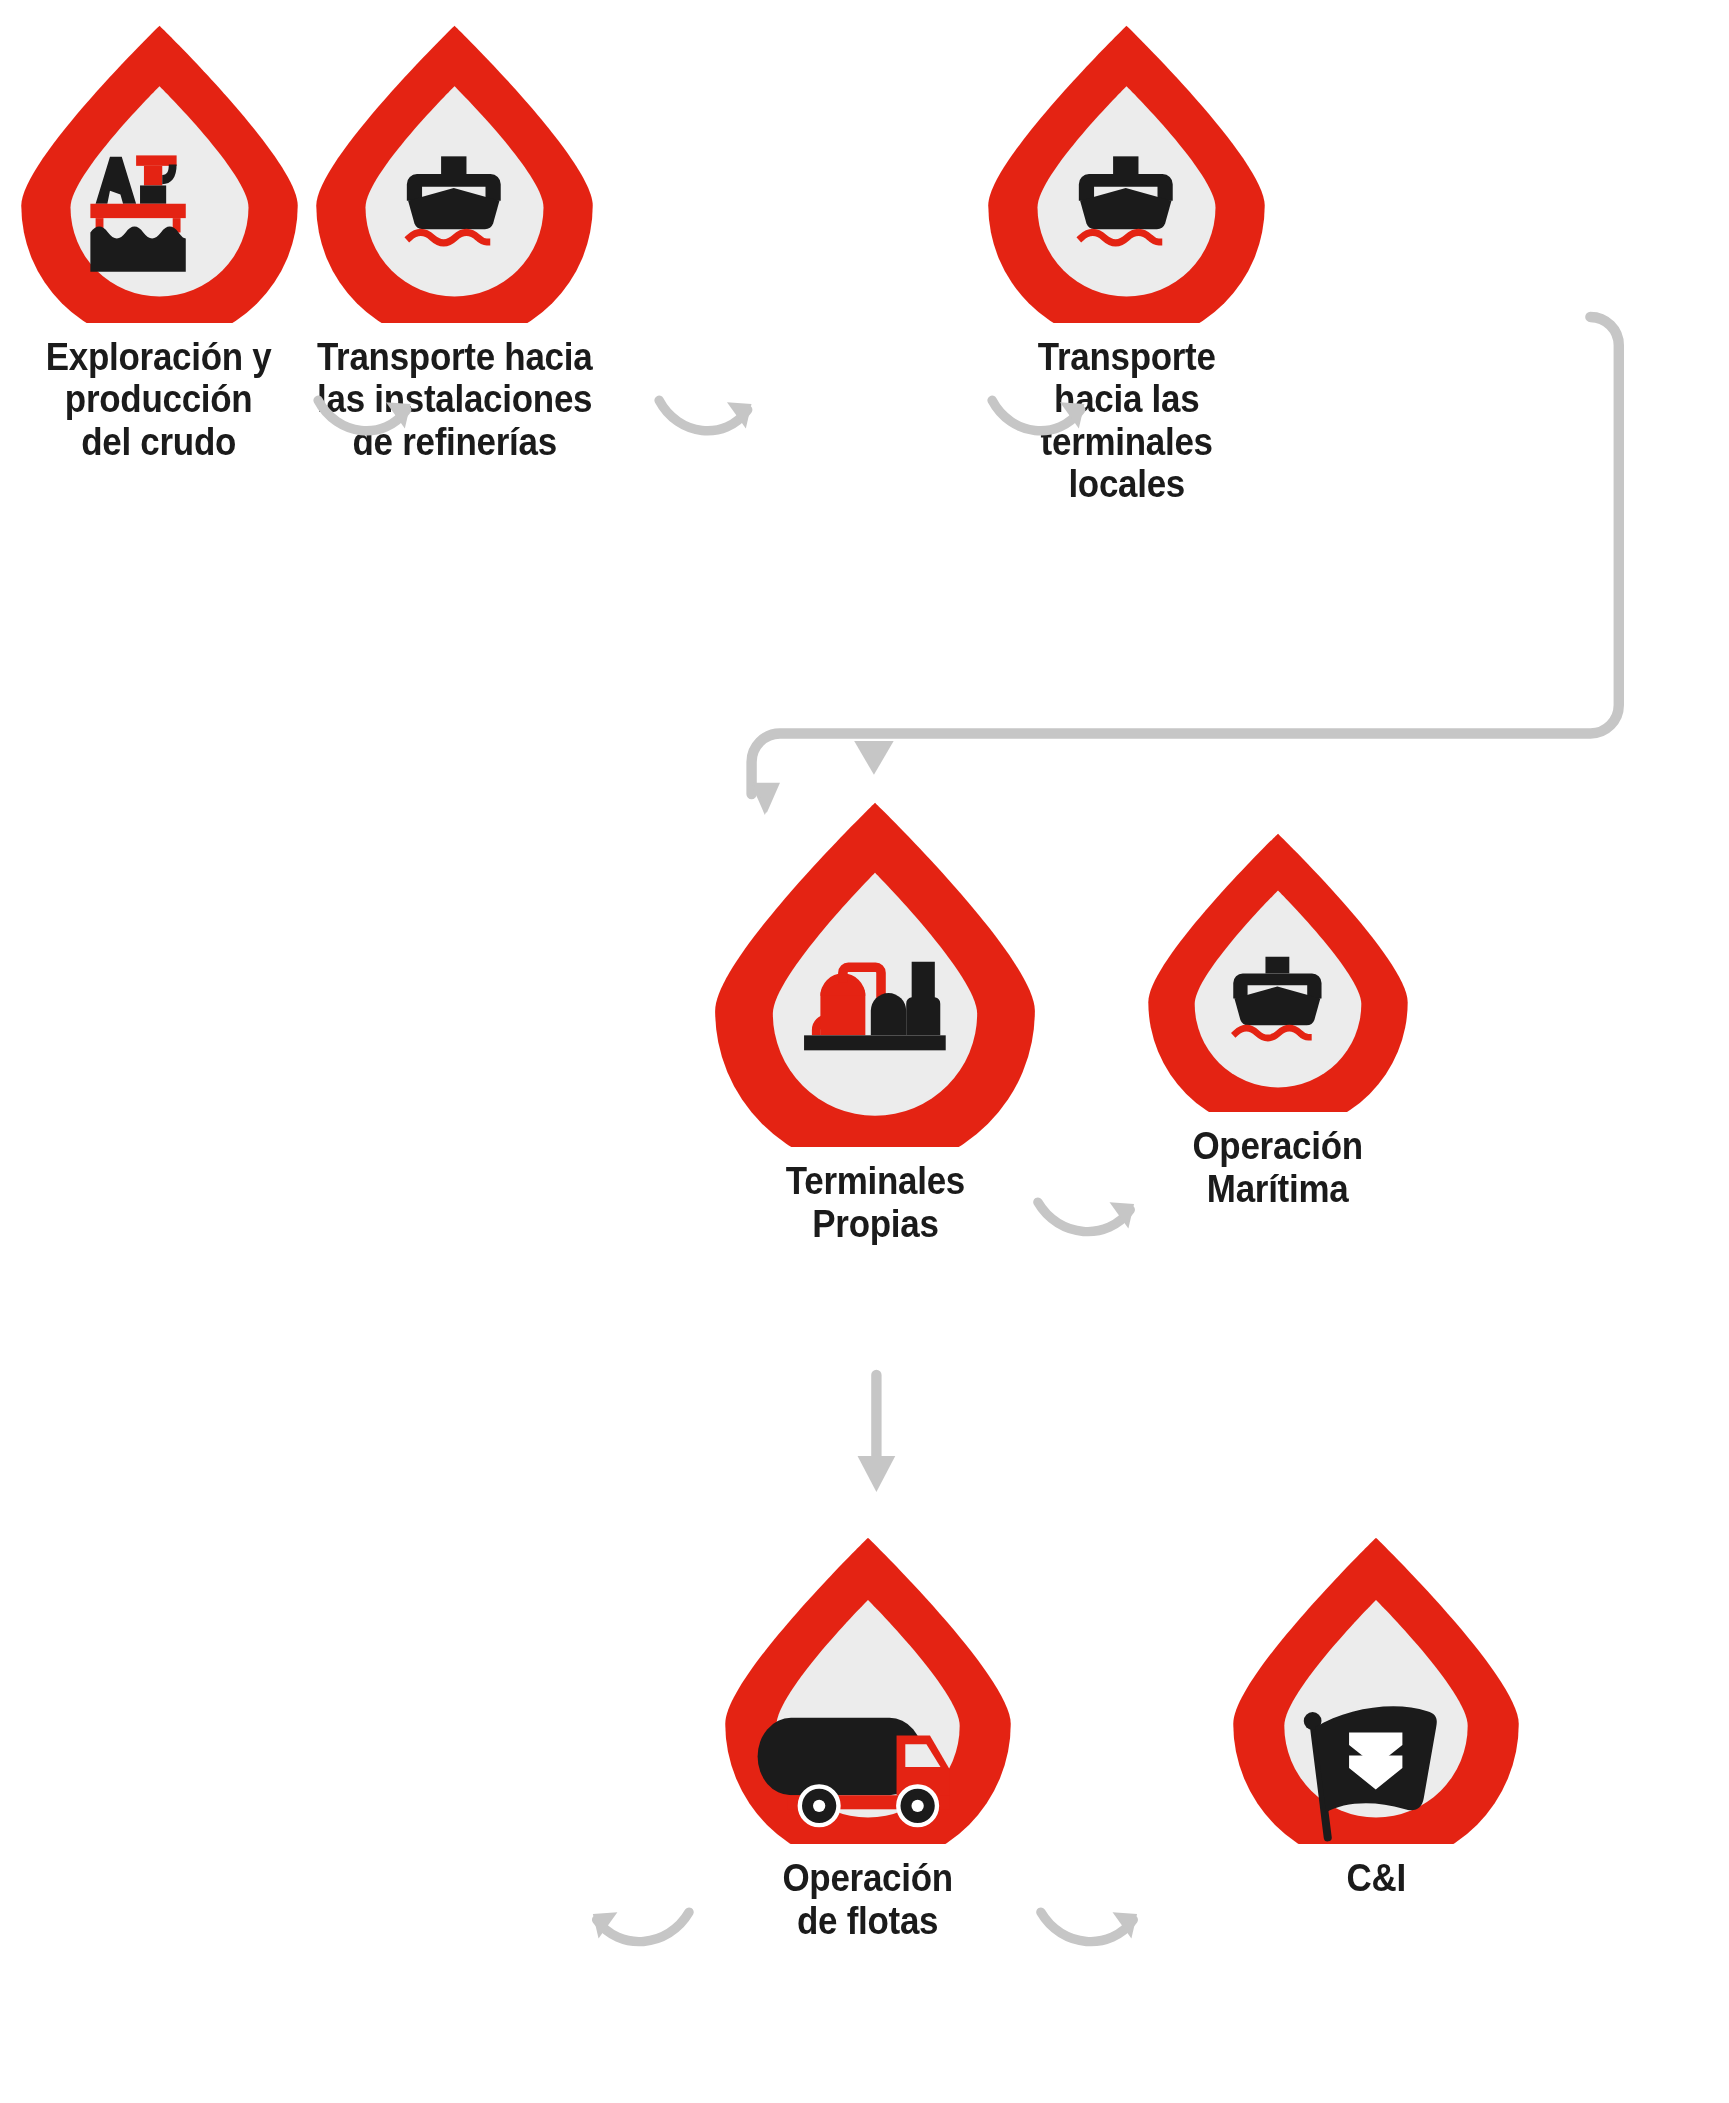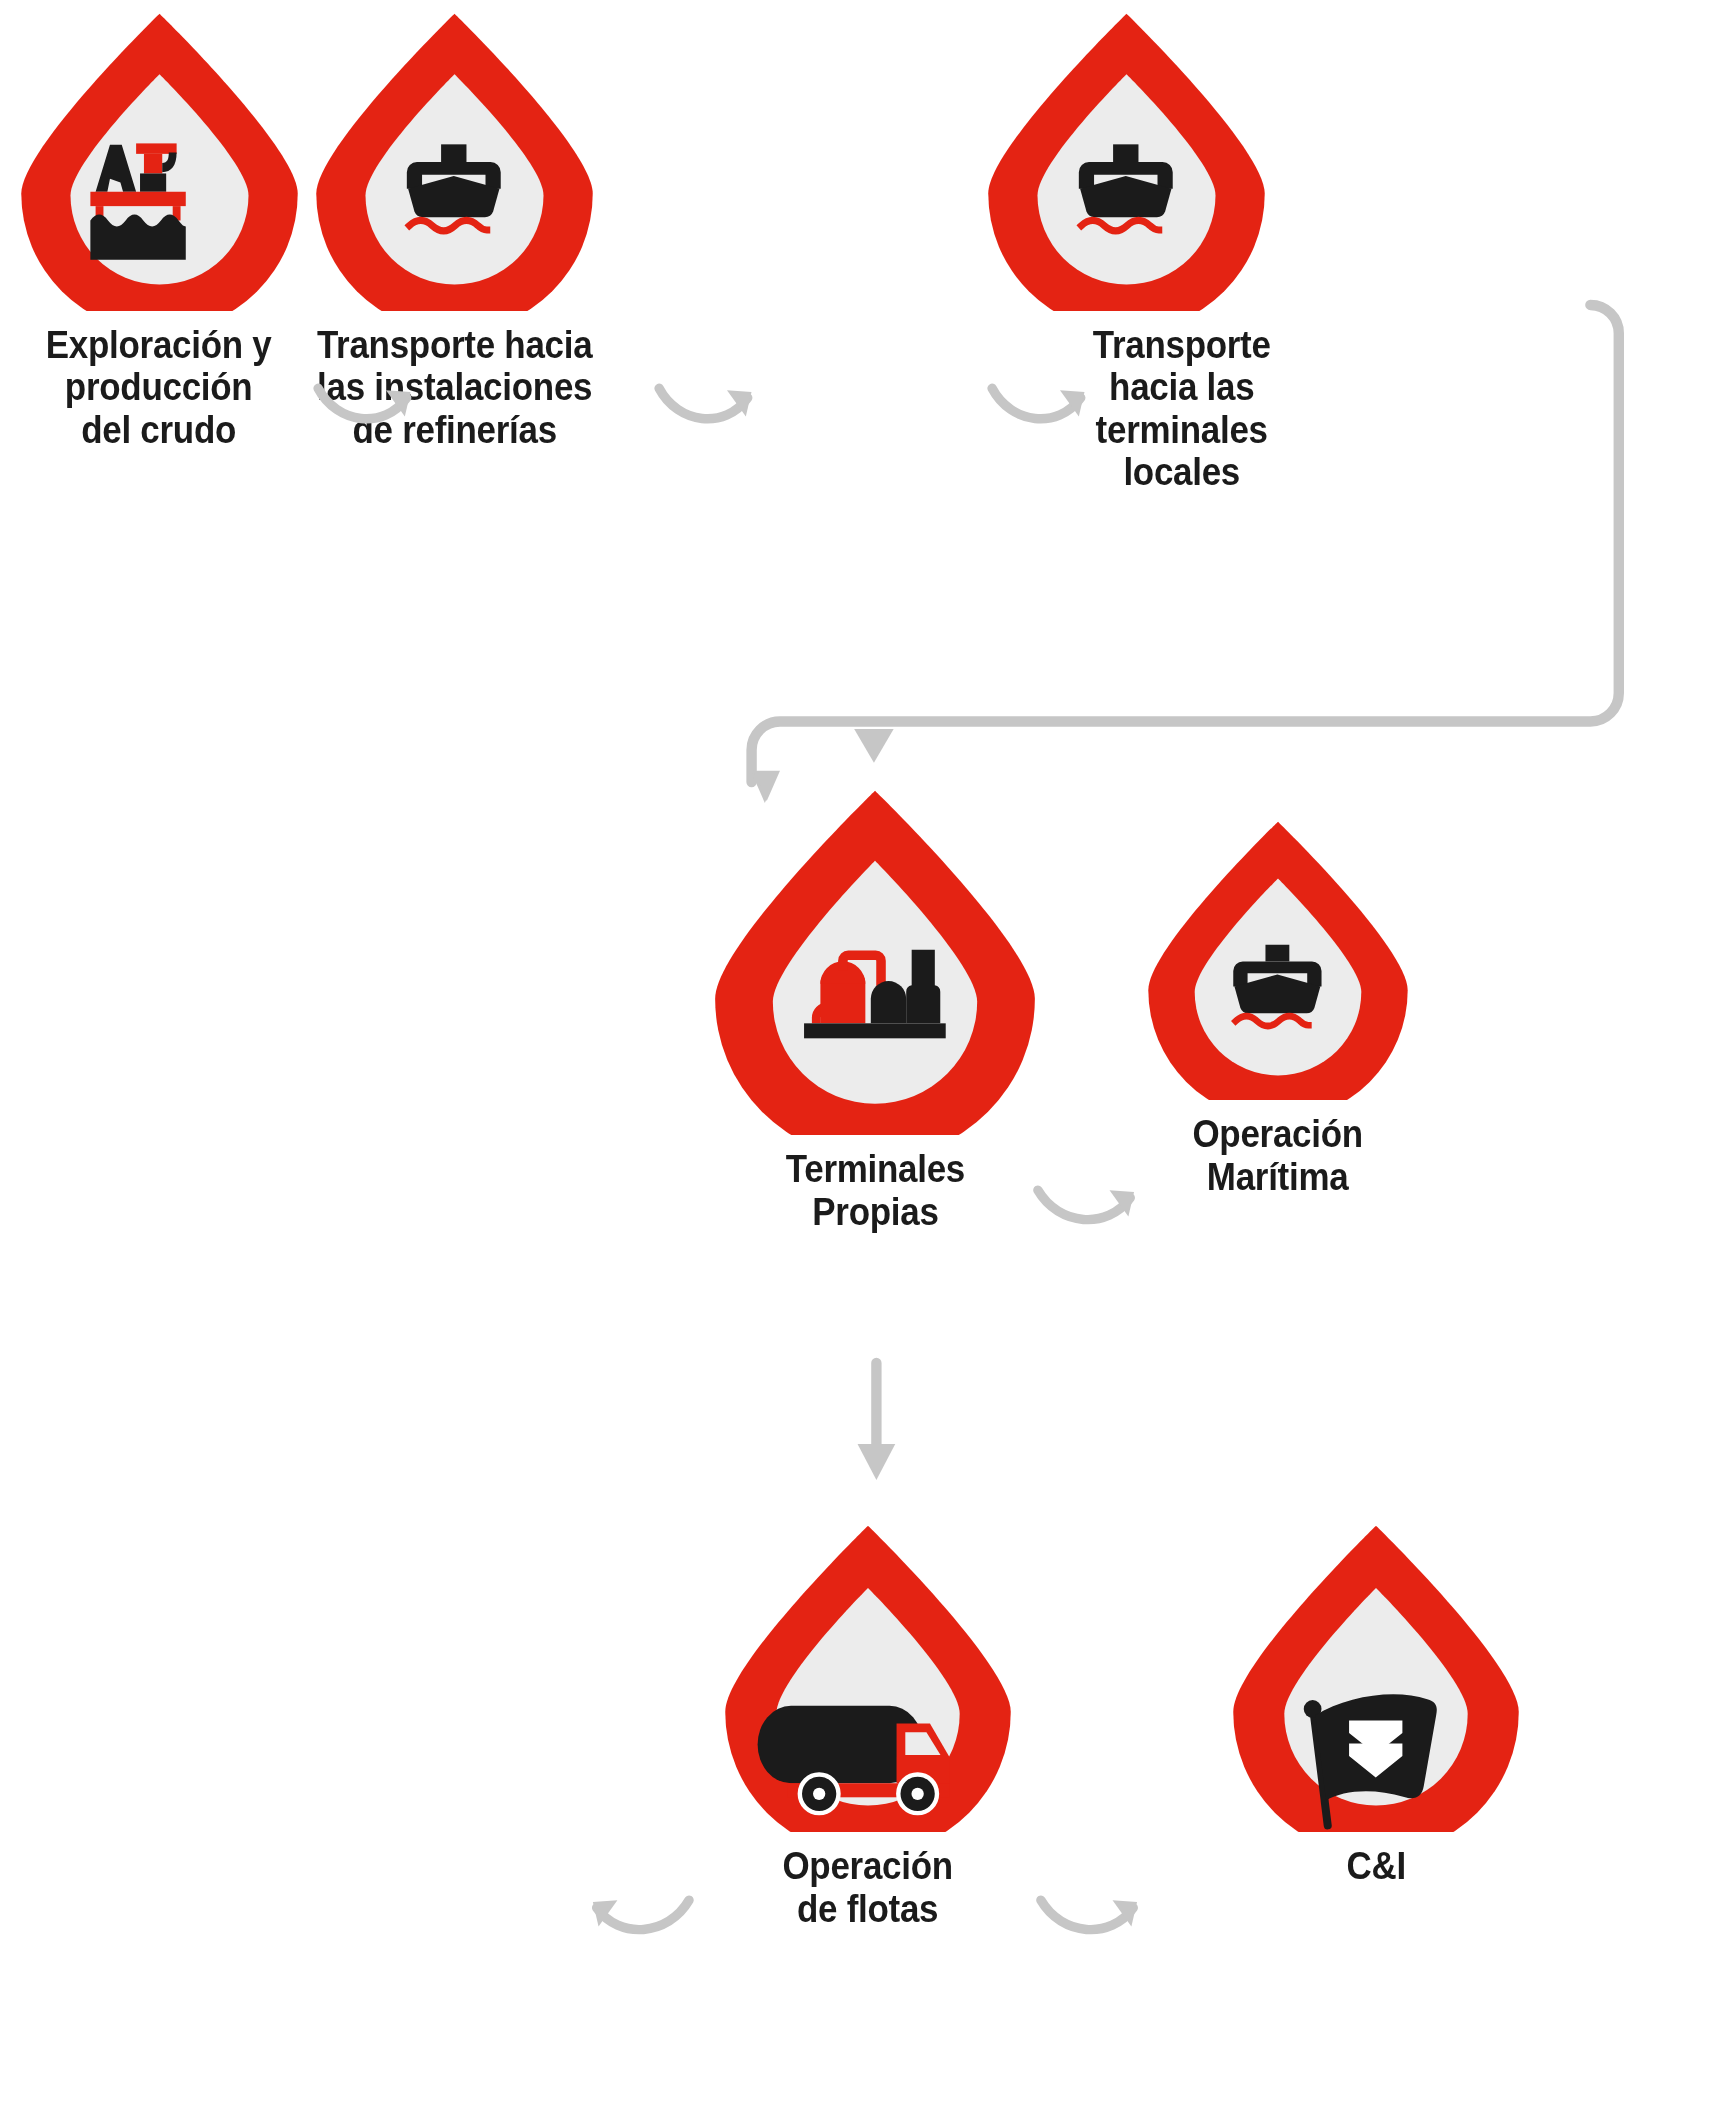--- a/index.html
+++ b/index.html
@@ -12,20 +12,21 @@
     font-family: "Liberation Sans", sans-serif;
     width: 1730px;
     height: 2104px;
     position: relative;
     overflow: hidden;
   }
   .canvas {
     position: relative;
     width: 1730px;
     height: 2084px;
+    margin-top: 12px;
   }
 
   
   .node {
     position: absolute;
     display: flex;
     flex-direction: column;
     align-items: center;
   }
   .drop {
@@ -200,21 +201,21 @@
           <use href="#def-ship"></use>
         </g>
       </svg>
     </div>
     <div class="node-label">Transporte hacia
 las instalaciones
 de refinerías</div>
   </div>
 
 
-  <div class="node row1" style="left:975px; top:7.6px; width:303px;align-items:flex-end;">
+  <div class="node row1" style="left:975px; top:7.6px; width:303px;">
     <div class="drop">
       <svg width="303" height="303" viewBox="0 0 320 320">
         <path d="M160 6 C160 6 306 148 306 196 A146 146 0 0 1 14 196 C14 148 160 6 160 6 Z" fill="#e42313"></path>
         <path d="M160 70 C160 70 254 163 254 198 A94 94 0 0 1 66 198 C66 163 160 70 160 70 Z" fill="#ececec"></path>
         <g transform="translate(111,144) scale(0.67)">
           <use href="#def-ship"></use>
         </g>
       </svg>
     </div>
     <div class="node-label">Transporte

